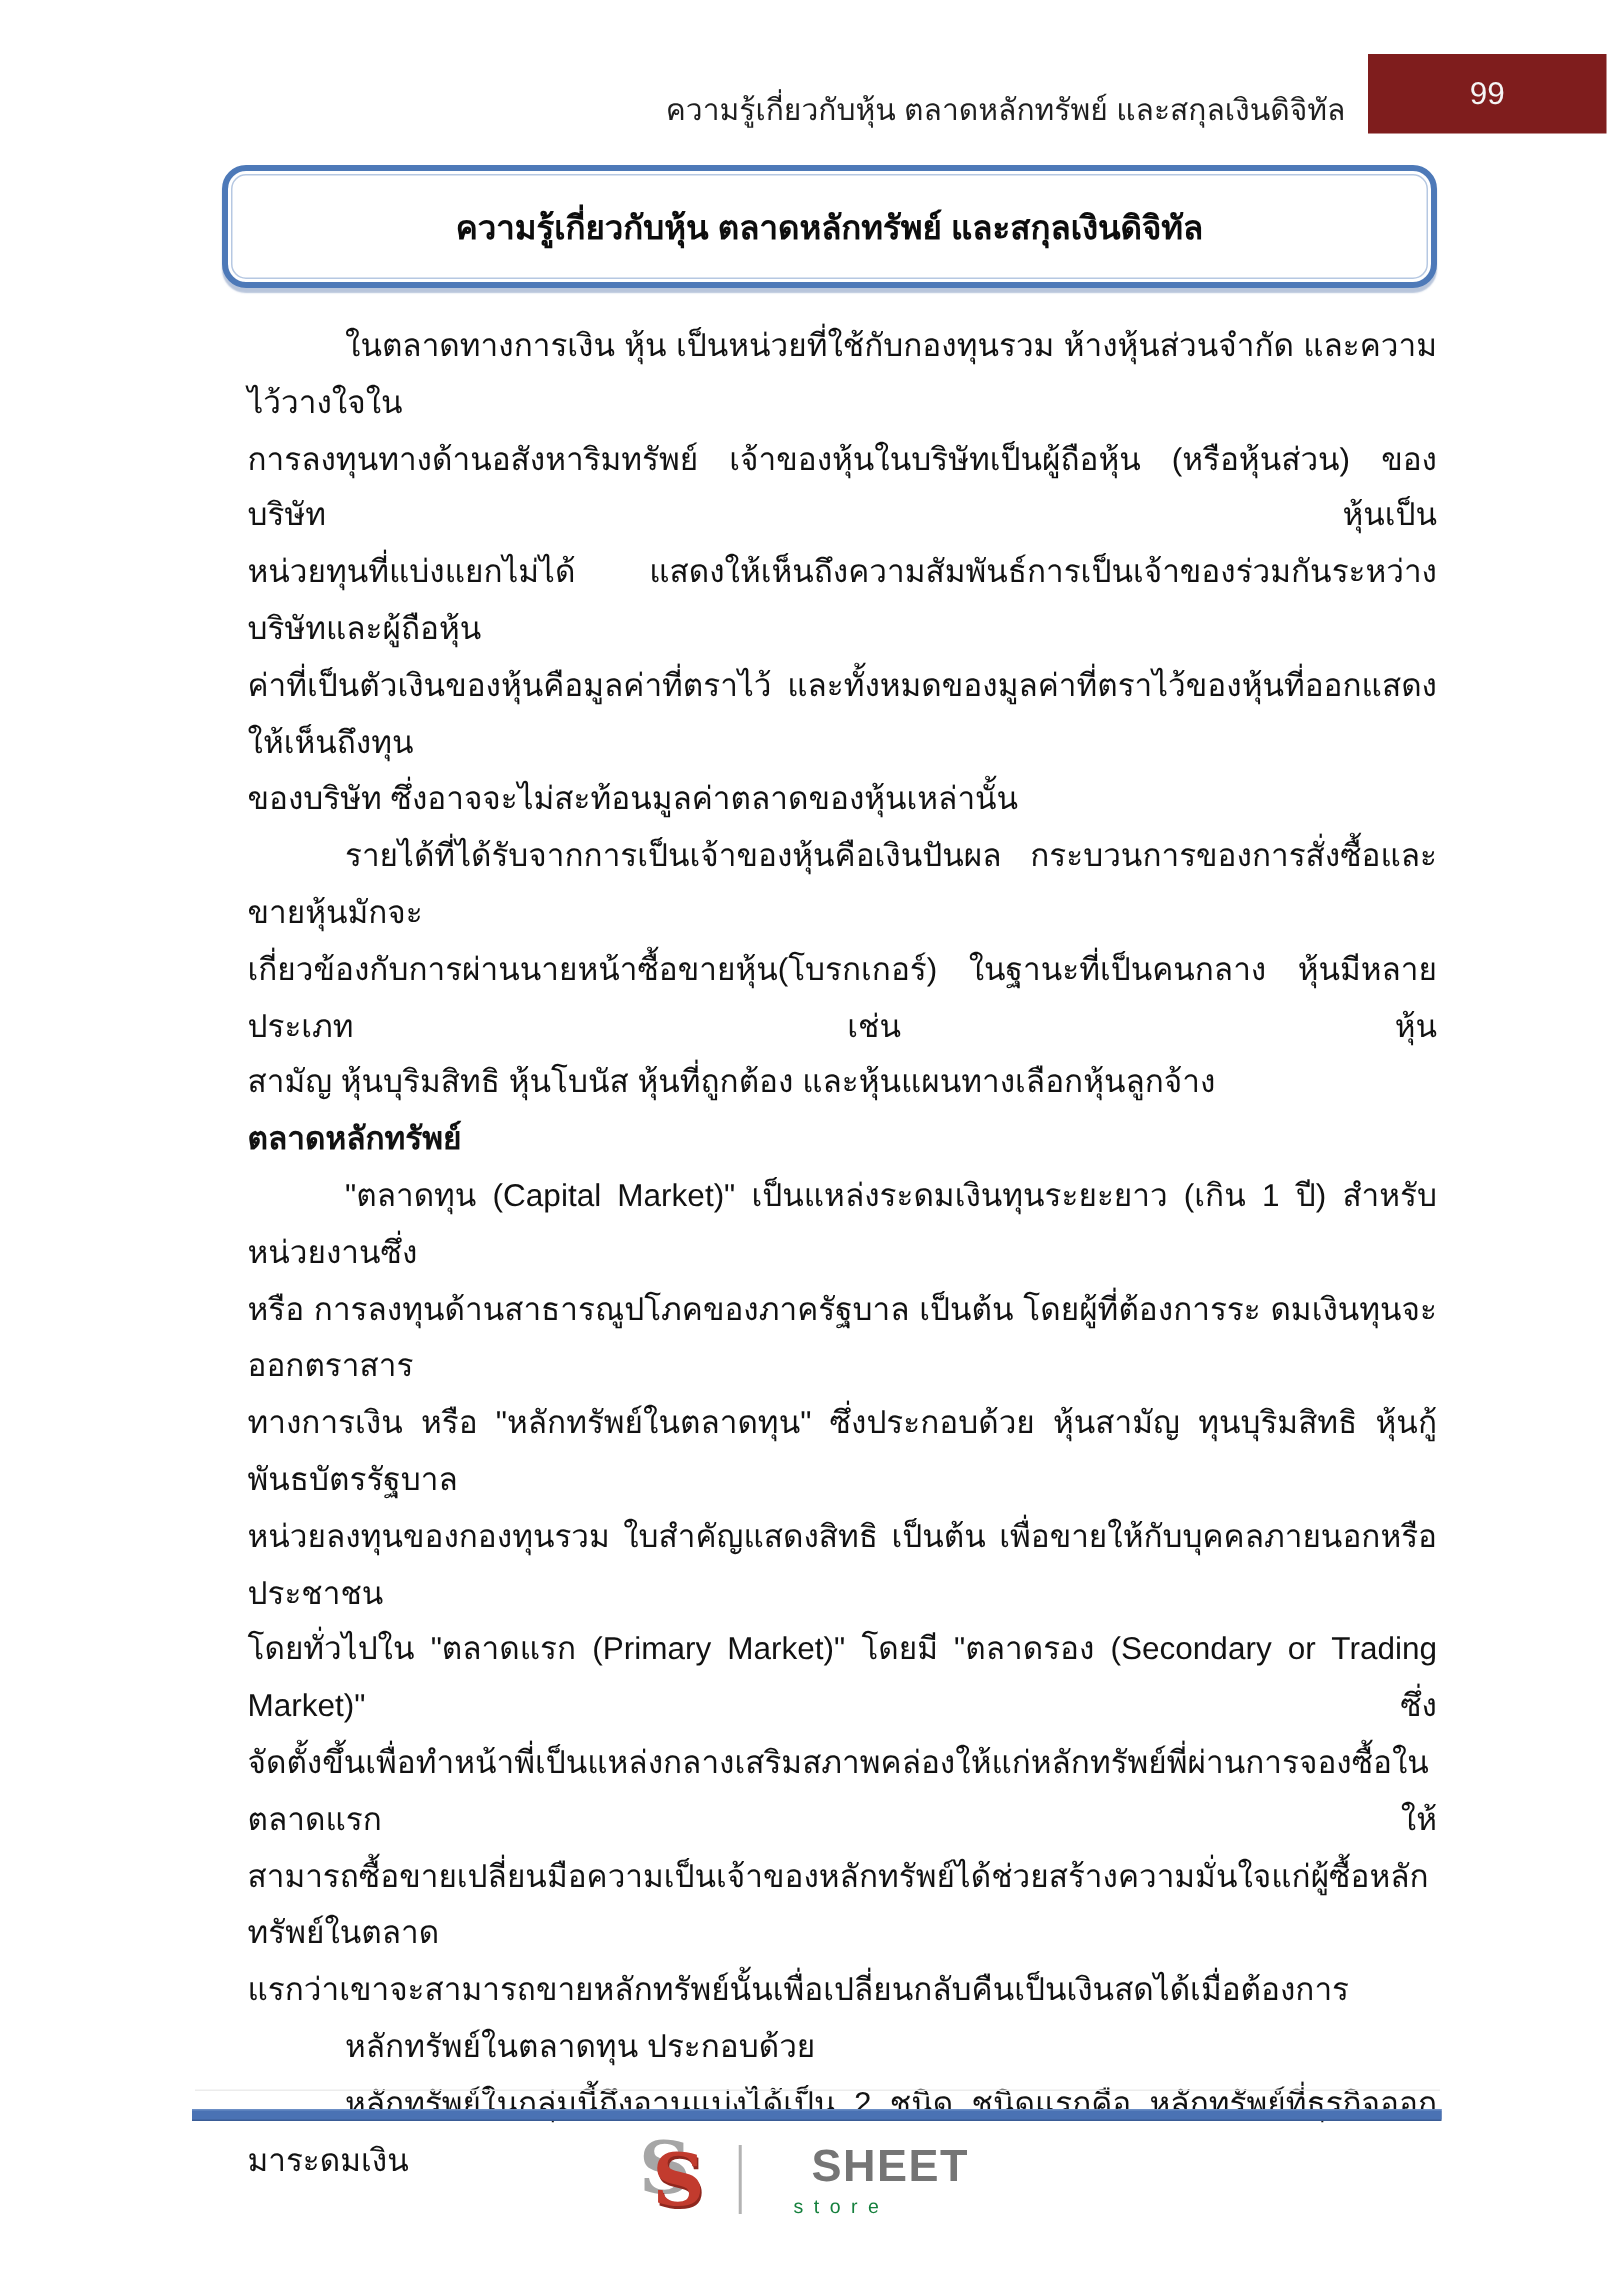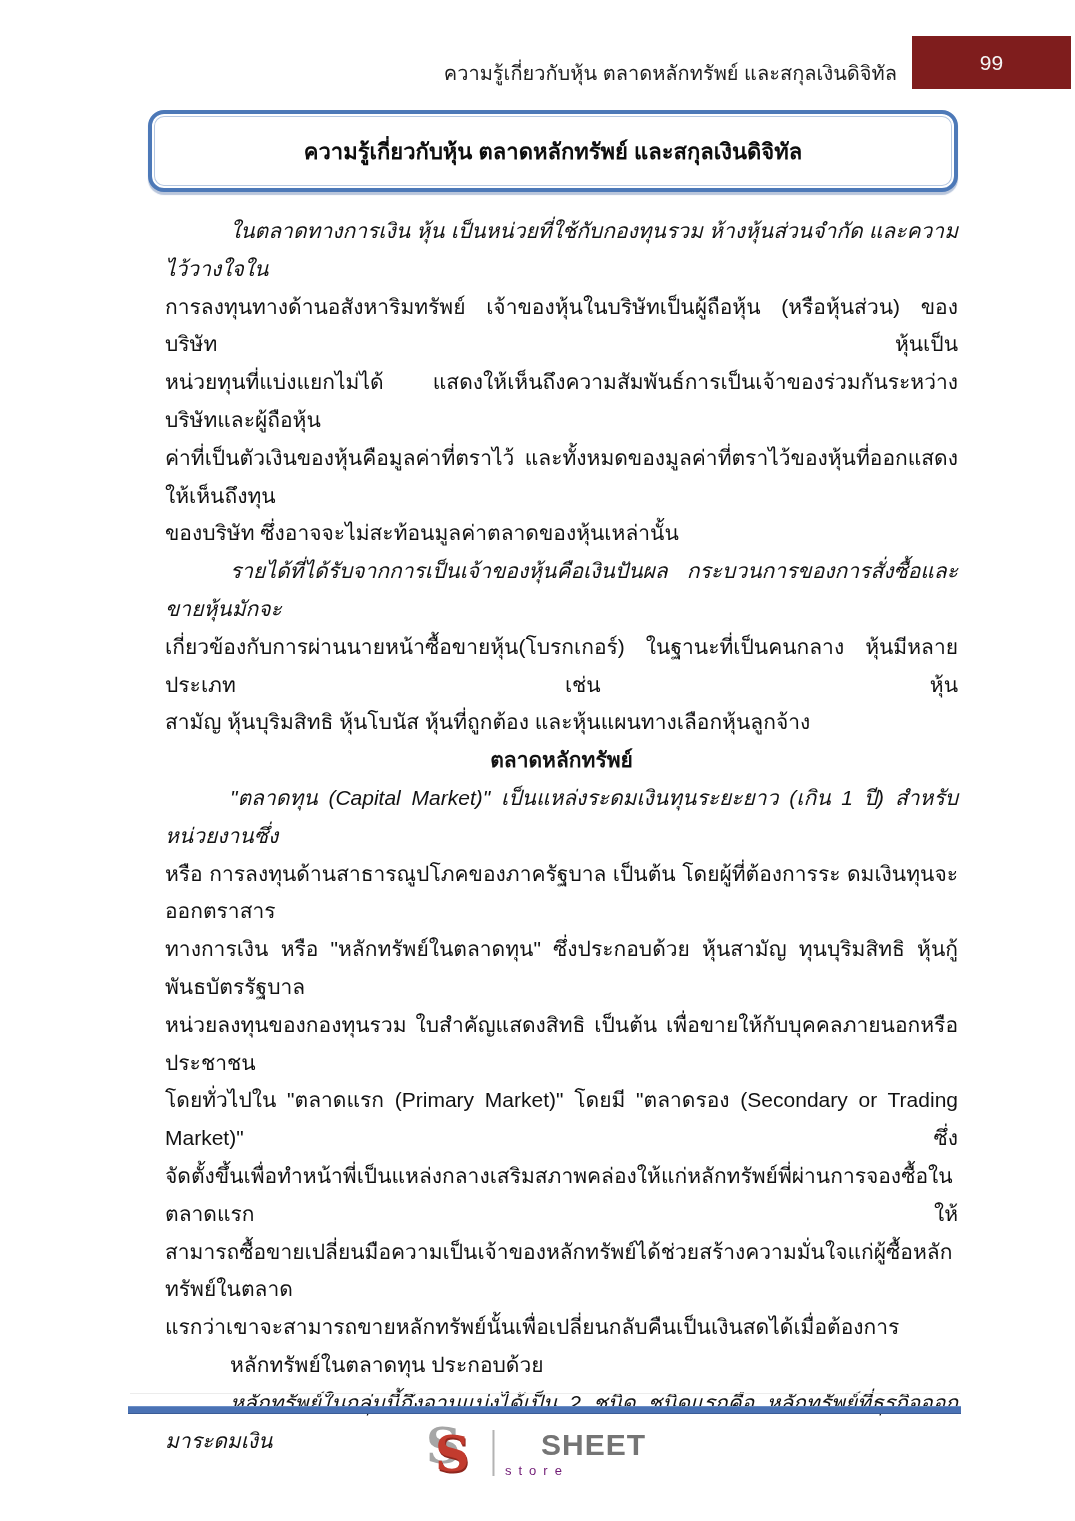--- a/index.html
+++ b/index.html
@@ -34,22 +34,22 @@
   .title-box .title-text {
     font-size:22px; font-weight:bold; color:#0d0d0d; text-align:center;
   }
   
   .content {
     position:absolute; left:165px; top:212px; width:793px;
     font-size:21px; line-height:37.8px; color:#121212;
   }
   .line { text-align:justify; text-align-last:justify; }
   .line.end { text-align-last:left; }
-  .line.indent { text-indent:65px;font-style:italic; }
-  .h-center { text-align:center; font-weight:bold; }
+  .line.indent { text-indent:65px; }
+  .h-center { font-weight:bold; }
   .h-sub { font-weight:normal; padding-left:65px; }
   
   .footer-hairline {
     position:absolute; left:130px; top:1393px; width:830px; height:1px;
     background:#ececec;
   }
   .footer-bar {
     position:absolute; left:128px; top:1406px; width:833px; height:7px;
     background:#4a72b4;
     box-shadow:inset 0 1px 0 #6c8fc6, 0 1px 0 #3a5c96;
@@ -68,21 +68,21 @@
     position:absolute; left:6px; top:2px;
     font-family:"DejaVu Serif", serif; font-weight:bold; font-size:48px;
     color:#c23b2e; text-shadow:1px 2px 0 #8f271e;
   }
   .logo-divider { width:2px; height:46px; background:#b3b3b3; }
   .logo-text-col { display:flex; flex-direction:column; }
   .logo-title {
     font-size:30px; font-weight:bold; color:#757575; letter-spacing:1px; line-height:1;margin-left:36px;
   }
   .logo-sub {
-    font-size:13px; color:#701a75; letter-spacing:7px; margin-top:4px; line-height:1;
+    font-size:13px; color:#15803d; letter-spacing:7px; margin-top:4px; line-height:1;margin-left:24px;
   }
 </style>
 </head>
 <body>
 
 <div class="page">
 
   <div class="header-title">ความรู้เกี่ยวกับหุ้น ตลาดหลักทรัพย์ และสกุลเงินดิจิทัล</div>
   <div class="page-num-box">
     <span>99</span>

